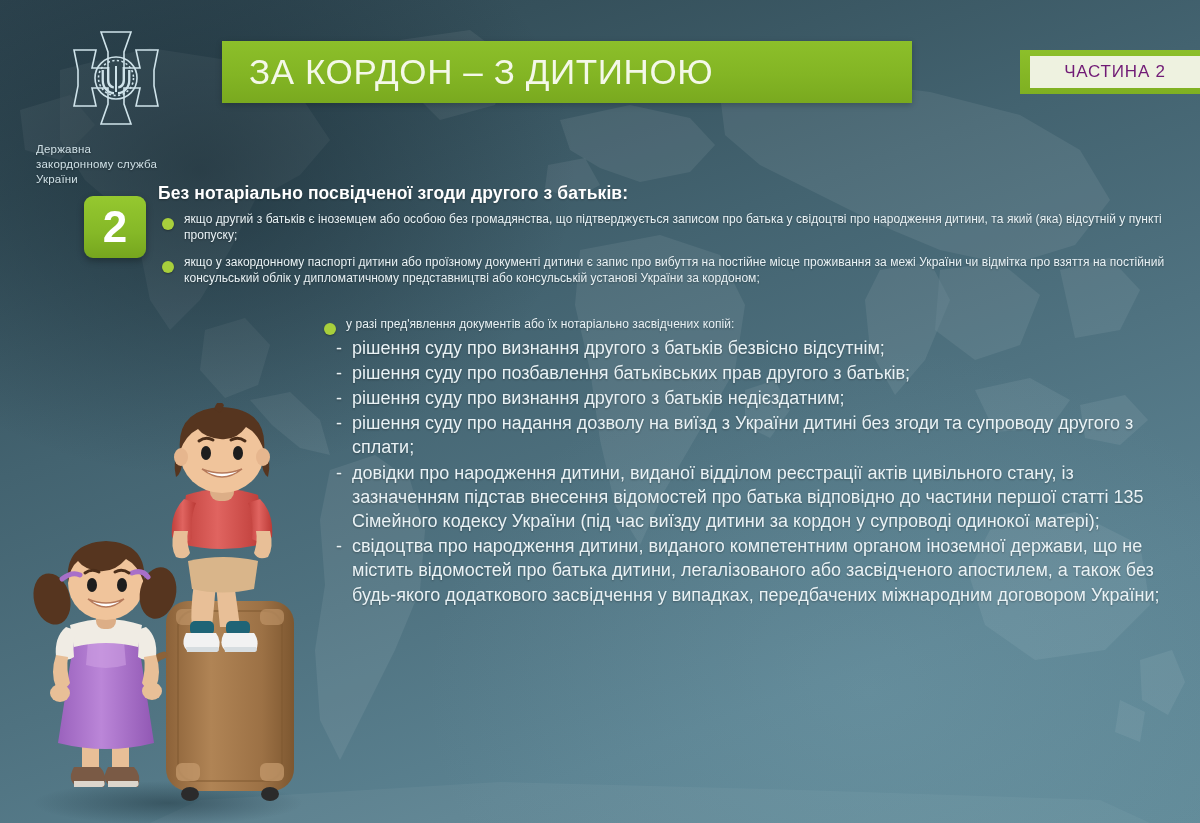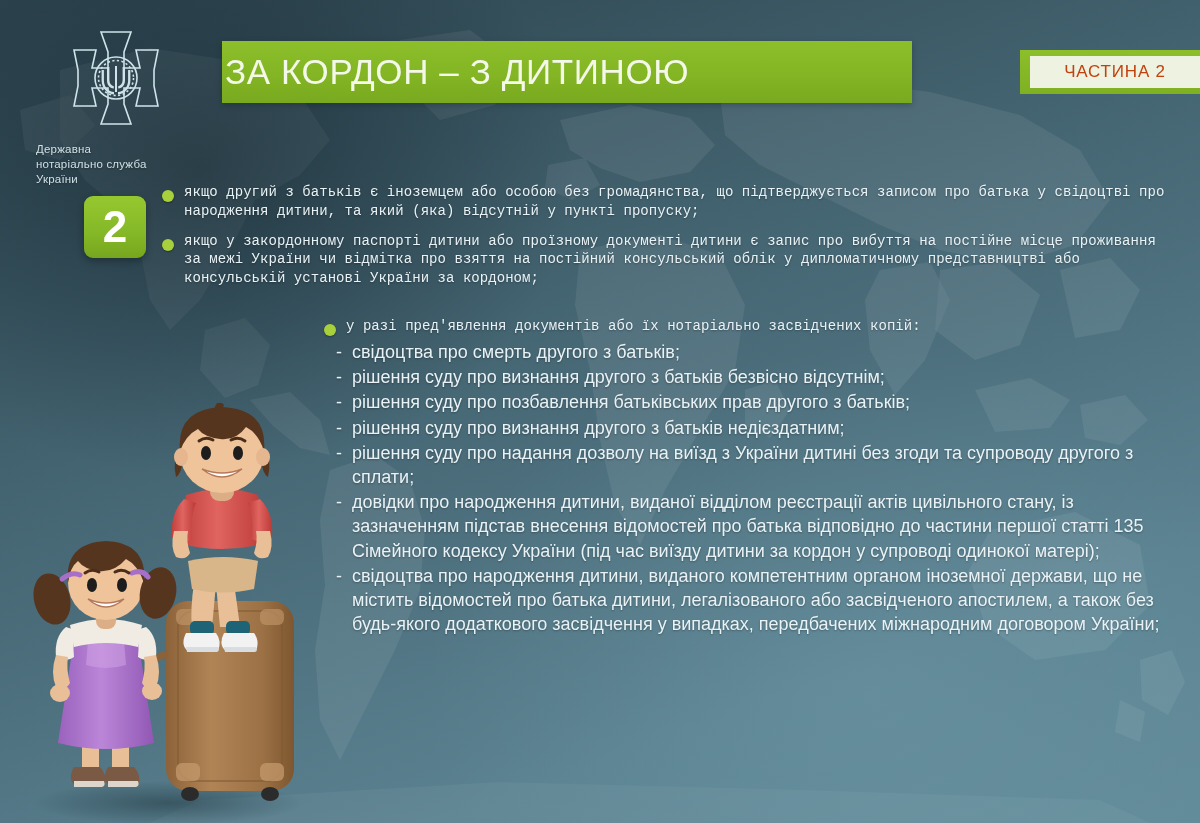--- a/index.html
+++ b/index.html
@@ -58,21 +58,21 @@
     color:#cfe0e6; letter-spacing:.2px;
     text-shadow:0 1px 2px rgba(0,0,0,.35);
   }
 
   
   .title-bar {
     position:absolute; left:222px; top:41px;
     width:690px; height:62px;
     background:linear-gradient(180deg,#8cbf2a 0%,#83b524 55%,#79a91f 100%);
     display:flex; align-items:center;
-    padding-left:3px;
+    padding-left:27px;
     box-shadow:0 2px 6px rgba(0,0,0,.22);
   }
   .title-bar h1 {
     font-size:35px; font-weight:400;
     color:#f4f8e8; letter-spacing:.6px;
     white-space:nowrap;
   }
 
   .part-bar {
     position:absolute; right:0; top:50px;
@@ -80,21 +80,21 @@
     background:linear-gradient(180deg,#8cbf2a 0%,#7fb022 100%);
     display:flex; align-items:center; justify-content:center;
     padding:6px 0 6px 10px;
   }
   .part-chip {
     width:100%; height:100%;
     background:#eef2e0;
     display:flex; align-items:center; justify-content:center;
   }
   .part-chip span {
-    font-size:17px; color:#c2410c; letter-spacing:.8px;
+    font-size:17px; color:#701a75; letter-spacing:.8px;
     white-space:nowrap;
   }
 
   
   .num-badge {
     position:absolute; left:84px; top:196px;
     width:62px; height:62px; border-radius:9px;
     background:linear-gradient(180deg,#95c82f 0%,#85b827 60%,#76a61e 100%);
     display:flex; align-items:center; justify-content:center;
     box-shadow:0 3px 7px rgba(0,0,0,.3);
@@ -112,24 +112,23 @@
     text-shadow:0 1px 2px rgba(0,0,0,.3);
   }
   .lead {
     font-size:17.5px; font-weight:700; color:#ffffff;
     letter-spacing:.1px; margin-bottom:7px;
   }
 
   .bullet {
     position:relative;
     padding-left:26px;
-    font-size:14px; line-height:1.345;
+    font-size:12px; line-height:1.345;
     margin-bottom:11px;
     letter-spacing:.05px;
-    font-family:Liberation Mono, monospace;
   }
   .bullet::before {
     content:"";
     position:absolute; left:4px; top:7px;
     width:12px; height:12px; border-radius:50%;
     background:#a8cf3c;
     box-shadow:0 1px 2px rgba(0,0,0,.3);
   }
 
   .sub-block { margin-top:29px; padding-left:162px; }
@@ -211,49 +210,49 @@
       <g fill="#cfe3ea">
         <path d="M47 42 h2 v26 h-2 z"></path>
         <path d="M39 43 h2.4 v13 c0 3.6 2 5.6 4.4 6.2 v2.4 c-4.4-.6-6.8-3.6-6.8-8.4 z"></path>
         <path d="M54.6 43 H57 v13.2 c0 4.8-2.4 7.8-6.8 8.4 v-2.4 c2.4-.6 4.4-2.6 4.4-6.2 z"></path>
         <path d="M33.6 46 h2.3 v10.5 c0 6.6 4.6 11 10.1 11.6 v2.3 C39 69.7 33.6 64.2 33.6 56.5 z"></path>
         <path d="M60.1 46 h2.3 v10.5 c0 7.7-5.4 13.2-12.4 13.9 v-2.3 c5.5-.6 10.1-5 10.1-11.6 z"></path>
       </g>
     </svg>
     <div class="emblem-caption">
       <div>Державна</div>
-      <div>нотаріально служба</div>
+      <div>закордонному служба</div>
       <div>України</div>
     </div>
   </div>
 
   <div class="title-bar">
     <h1>ЗА КОРДОН – З ДИТИНОЮ</h1>
   </div>
 
   <div class="part-bar">
     <div class="part-chip">
       <span>ЧАСТИНА 2</span>
     </div>
   </div>
 
   <div class="num-badge">
     <span>2</span>
   </div>
 
   <div class="content">
 
+    <div class="lead">Без нотаріально посвідченої згоди другого з батьків:</div>
 
     <div class="bullet">якщо другий з батьків є іноземцем або особою без громадянства, що підтверджується записом про батька у свідоцтві про народження дитини, та який (яка) відсутній у пункті пропуску;</div>
     <div class="bullet">якщо у закордонному паспорті дитини або проїзному документі дитини є запис про вибуття на постійне місце проживання за межі України чи відмітка про взяття на постійний консульський облік у дипломатичному представництві або консульській установі України за кордоном;</div>
 
     <div class="sub-block">
       <div class="bullet">у разі пред'явлення документів або їх нотаріально засвідчених копій:</div>
       <div class="dash-list">
-        <div class="dash-item">свідоцтва про смерть другого з батьків;</div>
         <div class="dash-item">рішення суду про визнання другого з батьків безвісно відсутнім;</div>
         <div class="dash-item">рішення суду про позбавлення батьківських прав другого з батьків;</div>
         <div class="dash-item">рішення суду про визнання другого з батьків недієздатним;</div>
         <div class="dash-item">рішення суду про надання дозволу на виїзд з України дитині без згоди та супроводу другого з сплати;</div>
         <div class="dash-item">довідки про народження дитини, виданої відділом реєстрації актів цивільного стану, із зазначенням підстав внесення відомостей про батька відповідно до частини першої статті 135 Сімейного кодексу України (під час виїзду дитини за кордон у супроводі одинокої матері);</div>
         <div class="dash-item">свідоцтва про народження дитини, виданого компетентним органом іноземної держави, що не містить відомостей про батька дитини, легалізованого або засвідченого апостилем, а також без будь-якого додаткового засвідчення у випадках, передбачених міжнародним договором України;</div>
       </div>
     </div>
 
   </div>

